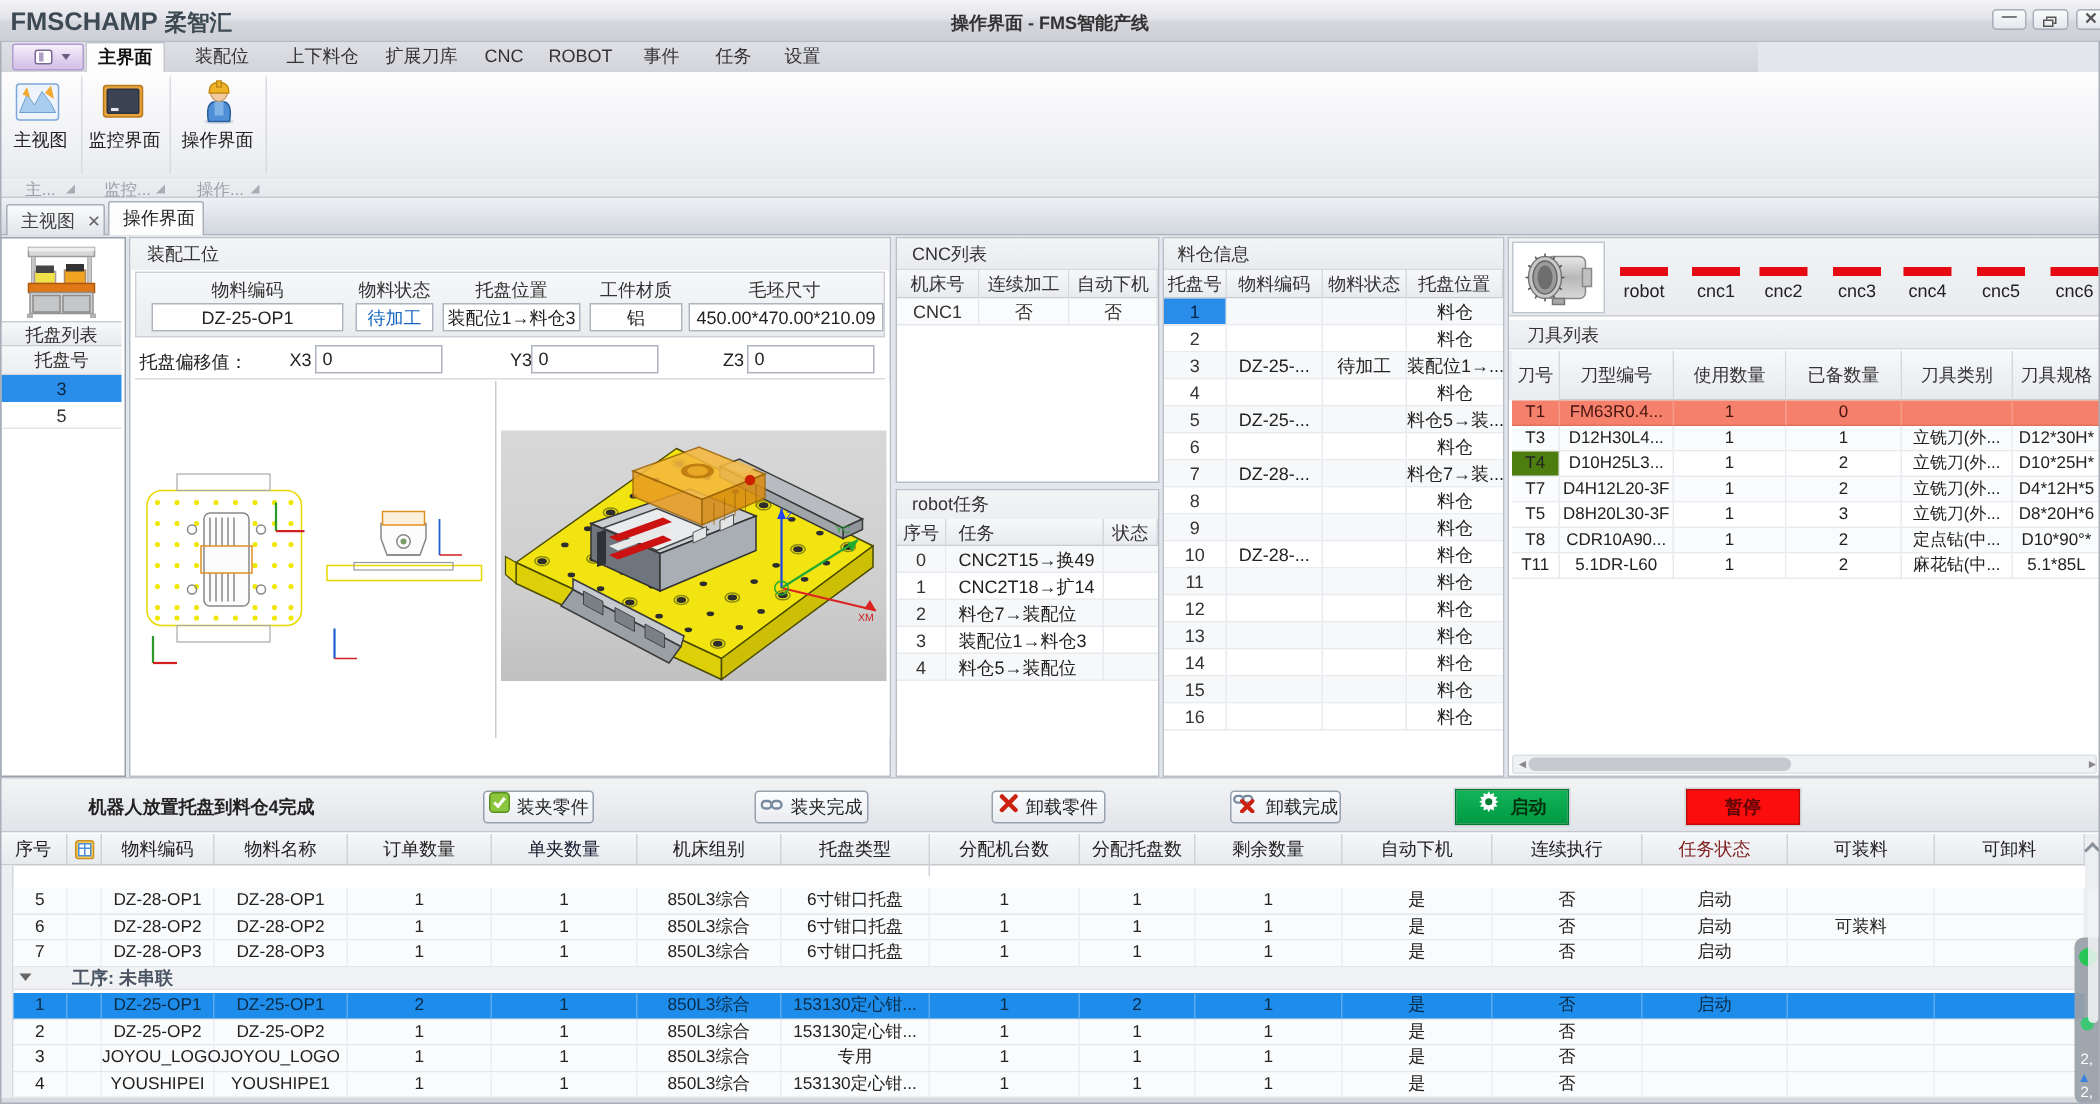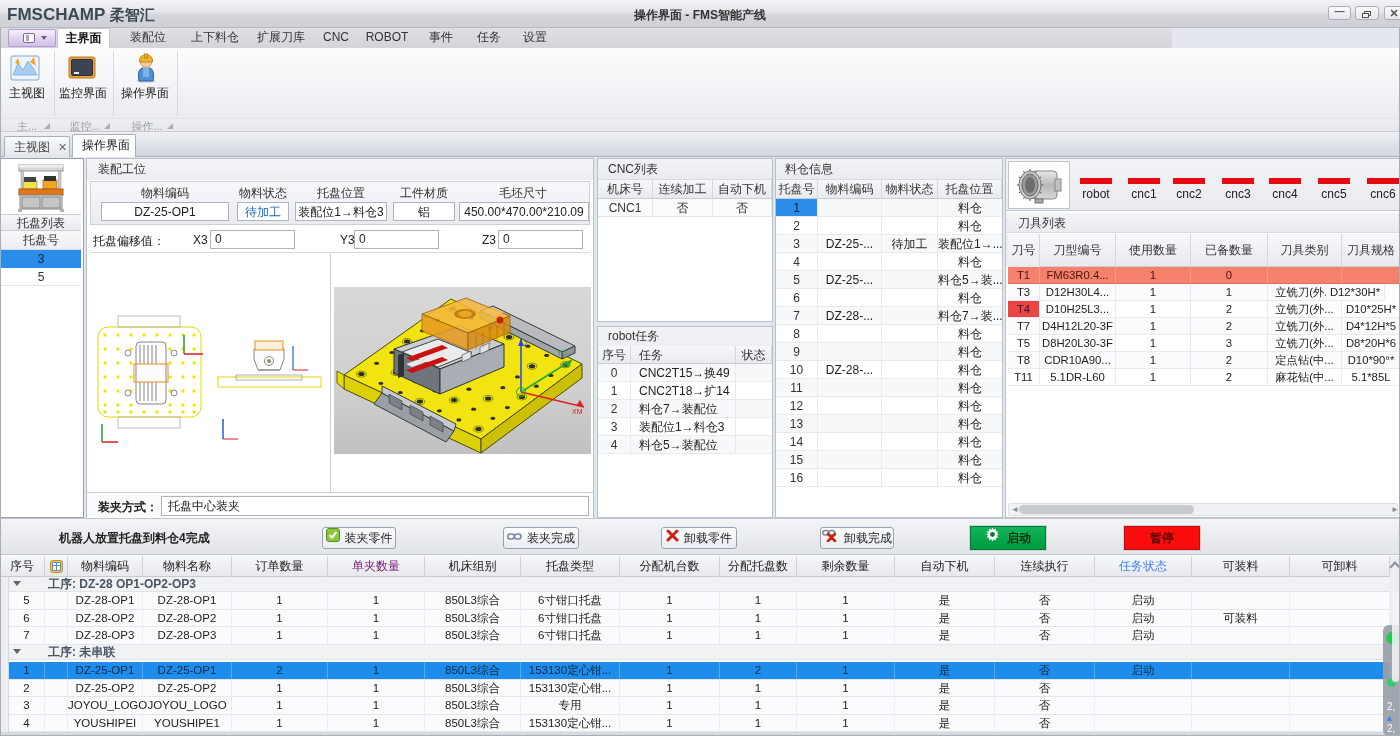--- a/index.html
+++ b/index.html
@@ -326,24 +326,20 @@
 <path d="M252 153 l-8 -1 l4 -6 z" fill="#dd2222" stroke="none"></path>
 <path d="M240 106 l-7 2 l3 6 z" fill="#22aa33" stroke="none"></path>
 </g>
 <circle cx="189" cy="138" r="4.5" fill="none" stroke="#22aa33"></circle>
 <text x="240" y="160" font-size="7" fill="#cc2222" font-family="Liberation Sans">XM</text>
 <text x="225" y="101" font-size="7" fill="#22aa33" font-family="Liberation Sans">YC</text>
 <text x="192" y="92" font-size="7" fill="#2244ee" font-family="Liberation Sans">Z</text>
 </g>
 </svg>
 </div>
-<div class="abs" style="left:0;top:333px;width:506px;height:27px;border-top:1px solid #c9cdd3;background:#fbfbfc;">
-<div class="abs" style="left:11px;top:6px;color:#222;font-weight:bold;">装夹方式：</div>
-<div class="abs" style="left:74px;top:3px;width:428px;height:20px;background:#fff;border:1px solid #aeb4bd;line-height:18px;padding-left:6px;color:#222;">托盘中心装夹</div>
-</div>
 </div>
 <div class="abs" style="left:597px;top:1px;width:176px;height:164px;background:#fff;border:1px solid #b9bfc7;">
 <div class="abs ptitle" style="left:0;top:0;width:174px;height:21px;line-height:21px;padding-left:10px;">CNC列表</div>
 <div class="abs ct hdrgrad" style="left:0px;top:21px;width:55px;height:19px;line-height:19px;border-right:1px solid #d5d8dd;border-bottom:1px solid #c9cdd3;color:#333;text-align:center;">机床号</div>
 <div class="abs ct hdrgrad" style="left:55px;top:21px;width:60px;height:19px;line-height:19px;border-right:1px solid #d5d8dd;border-bottom:1px solid #c9cdd3;color:#333;">连续加工</div>
 <div class="abs ct hdrgrad" style="left:115px;top:21px;width:59px;height:19px;line-height:19px;border-right:1px solid #d5d8dd;border-bottom:1px solid #c9cdd3;color:#333;">自动下机</div>
 <div class="abs ct" style="left:0px;top:40px;width:55px;height:18px;line-height:18px;border-right:1px solid #e4e6ea;border-bottom:1px solid #e4e6ea;color:#333;background:#fafbfc;">CNC1</div>
 <div class="abs ct" style="left:55px;top:40px;width:60px;height:18px;line-height:18px;border-right:1px solid #e4e6ea;border-bottom:1px solid #e4e6ea;color:#333;background:#fafbfc;">否</div>
 <div class="abs ct" style="left:115px;top:40px;width:59px;height:18px;line-height:18px;border-right:1px solid #e4e6ea;border-bottom:1px solid #e4e6ea;color:#333;background:#fafbfc;">否</div>
 </div>
@@ -499,22 +495,22 @@
 <div class="abs ct" style="left:34px;top:108px;width:76px;height:17px;line-height:17px;background:#f5816c;color:#471410;border-bottom:1px solid #e0705c;border-right:1px solid #f79a88;white-space:nowrap;overflow:hidden;font-size:11.3px;">FM63R0.4...</div>
 <div class="abs ct" style="left:110px;top:108px;width:75px;height:17px;line-height:17px;background:#f5816c;color:#471410;border-bottom:1px solid #e0705c;border-right:1px solid #f79a88;white-space:nowrap;overflow:hidden;font-size:11.3px;">1</div>
 <div class="abs ct" style="left:185px;top:108px;width:77px;height:17px;line-height:17px;background:#f5816c;color:#471410;border-bottom:1px solid #e0705c;border-right:1px solid #f79a88;white-space:nowrap;overflow:hidden;font-size:11.3px;">0</div>
 <div class="abs ct" style="left:262px;top:108px;width:74px;height:17px;line-height:17px;background:#f5816c;color:#471410;border-bottom:1px solid #e0705c;border-right:1px solid #f79a88;white-space:nowrap;overflow:hidden;font-size:11.3px;"></div>
 <div class="abs ct" style="left:336px;top:108px;width:59px;height:17px;line-height:17px;background:#f5816c;color:#471410;border-bottom:1px solid #e0705c;border-right:1px solid #f79a88;white-space:nowrap;overflow:hidden;font-size:11.3px;"></div>
 <div class="abs ct" style="left:2px;top:125px;width:32px;height:17px;line-height:17px;background:#fafbfc;color:#222;border-bottom:1px solid #e8eaed;border-right:1px solid #e8eaed;white-space:nowrap;overflow:hidden;font-size:11.3px;">T3</div>
 <div class="abs ct" style="left:34px;top:125px;width:76px;height:17px;line-height:17px;background:#fafbfc;color:#222;border-bottom:1px solid #e8eaed;border-right:1px solid #e8eaed;white-space:nowrap;overflow:hidden;font-size:11.3px;">D12H30L4...</div>
 <div class="abs ct" style="left:110px;top:125px;width:75px;height:17px;line-height:17px;background:#fafbfc;color:#222;border-bottom:1px solid #e8eaed;border-right:1px solid #e8eaed;white-space:nowrap;overflow:hidden;font-size:11.3px;">1</div>
 <div class="abs ct" style="left:185px;top:125px;width:77px;height:17px;line-height:17px;background:#fafbfc;color:#222;border-bottom:1px solid #e8eaed;border-right:1px solid #e8eaed;white-space:nowrap;overflow:hidden;font-size:11.3px;">1</div>
 <div class="abs ct" style="left:262px;top:125px;width:74px;height:17px;line-height:17px;background:#fafbfc;color:#222;border-bottom:1px solid #e8eaed;border-right:1px solid #e8eaed;white-space:nowrap;overflow:hidden;font-size:11.3px;">立铣刀(外...</div>
-<div class="abs ct" style="left:320px;top:125px;width:59px;height:17px;line-height:17px;background:#fafbfc;color:#222;border-bottom:1px solid #e8eaed;border-right:1px solid #e8eaed;white-space:nowrap;overflow:hidden;font-size:11.3px;">D12*30H*</div>
-<div class="abs ct" style="left:2px;top:142px;width:32px;height:17px;line-height:17px;background:#ef4444;color:#222;border-bottom:1px solid #e8eaed;border-right:1px solid #e8eaed;white-space:nowrap;overflow:hidden;font-size:11.3px;">T4</div>
+<div class="abs ct" style="left:336px;top:125px;width:59px;height:17px;line-height:17px;background:#fafbfc;color:#222;border-bottom:1px solid #e8eaed;border-right:1px solid #e8eaed;white-space:nowrap;overflow:hidden;font-size:11.3px;">D12*30H*</div>
+<div class="abs ct" style="left:2px;top:142px;width:32px;height:17px;line-height:17px;background:#4d7c0f;color:#222;border-bottom:1px solid #e8eaed;border-right:1px solid #e8eaed;white-space:nowrap;overflow:hidden;font-size:11.3px;">T4</div>
 <div class="abs ct" style="left:34px;top:142px;width:76px;height:17px;line-height:17px;background:#ffffff;color:#222;border-bottom:1px solid #e8eaed;border-right:1px solid #e8eaed;white-space:nowrap;overflow:hidden;font-size:11.3px;">D10H25L3...</div>
 <div class="abs ct" style="left:110px;top:142px;width:75px;height:17px;line-height:17px;background:#ffffff;color:#222;border-bottom:1px solid #e8eaed;border-right:1px solid #e8eaed;white-space:nowrap;overflow:hidden;font-size:11.3px;">1</div>
 <div class="abs ct" style="left:185px;top:142px;width:77px;height:17px;line-height:17px;background:#ffffff;color:#222;border-bottom:1px solid #e8eaed;border-right:1px solid #e8eaed;white-space:nowrap;overflow:hidden;font-size:11.3px;">2</div>
 <div class="abs ct" style="left:262px;top:142px;width:74px;height:17px;line-height:17px;background:#ffffff;color:#222;border-bottom:1px solid #e8eaed;border-right:1px solid #e8eaed;white-space:nowrap;overflow:hidden;font-size:11.3px;">立铣刀(外...</div>
 <div class="abs ct" style="left:336px;top:142px;width:59px;height:17px;line-height:17px;background:#ffffff;color:#222;border-bottom:1px solid #e8eaed;border-right:1px solid #e8eaed;white-space:nowrap;overflow:hidden;font-size:11.3px;">D10*25H*</div>
 <div class="abs ct" style="left:2px;top:159px;width:32px;height:17px;line-height:17px;background:#fafbfc;color:#222;border-bottom:1px solid #e8eaed;border-right:1px solid #e8eaed;white-space:nowrap;overflow:hidden;font-size:11.3px;">T7</div>
 <div class="abs ct" style="left:34px;top:159px;width:76px;height:17px;line-height:17px;background:#fafbfc;color:#222;border-bottom:1px solid #e8eaed;border-right:1px solid #e8eaed;white-space:nowrap;overflow:hidden;font-size:11.3px;">D4H12L20-3F</div>
 <div class="abs ct" style="left:110px;top:159px;width:75px;height:17px;line-height:17px;background:#fafbfc;color:#222;border-bottom:1px solid #e8eaed;border-right:1px solid #e8eaed;white-space:nowrap;overflow:hidden;font-size:11.3px;">1</div>
 <div class="abs ct" style="left:185px;top:159px;width:77px;height:17px;line-height:17px;background:#fafbfc;color:#222;border-bottom:1px solid #e8eaed;border-right:1px solid #e8eaed;white-space:nowrap;overflow:hidden;font-size:11.3px;">2</div>
 <div class="abs ct" style="left:262px;top:159px;width:74px;height:17px;line-height:17px;background:#fafbfc;color:#222;border-bottom:1px solid #e8eaed;border-right:1px solid #e8eaed;white-space:nowrap;overflow:hidden;font-size:11.3px;">立铣刀(外...</div>
@@ -571,38 +567,37 @@
 <div class="abs" style="left:1124px;top:7px;width:76px;height:24px;background:#fb0d0d;border:1px solid #c00a0a;outline:1px solid #cfd3d9;line-height:22px;text-align:center;color:#5e0606;font-weight:bold;">暂停</div>
 </div>
 <div class="abs" style="left:0;top:555px;width:1400px;height:181px;background:#fff;">
 <div class="abs" style="left:0;top:1px;width:1390px;height:21px;background:linear-gradient(#f6f7f9,#e7e9ed);border-bottom:1px solid #c6cacf;"></div>
 <div class="abs" style="left:0;top:22px;width:9px;height:155px;background:#eceef1;border-right:1px solid #d5d8dd;"></div>
 <div class="abs ct" style="left:0px;top:1px;width:45px;height:21px;line-height:21px;border-right:1px solid #d0d4d9;color:#222;">序号</div>
 <div class="abs ct" style="left:45px;top:1px;width:23px;height:21px;line-height:21px;border-right:1px solid #d0d4d9;color:#222;"></div>
 <div class="abs ct" style="left:68px;top:1px;width:75px;height:21px;line-height:21px;border-right:1px solid #d0d4d9;color:#222;">物料编码</div>
 <div class="abs ct" style="left:143px;top:1px;width:89px;height:21px;line-height:21px;border-right:1px solid #d0d4d9;color:#222;">物料名称</div>
 <div class="abs ct" style="left:232px;top:1px;width:96px;height:21px;line-height:21px;border-right:1px solid #d0d4d9;color:#222;">订单数量</div>
-<div class="abs ct" style="left:328px;top:1px;width:97px;height:21px;line-height:21px;border-right:1px solid #d0d4d9;color:#701a75;">单夹数量</div>
+<div class="abs ct" style="left:328px;top:1px;width:97px;height:21px;line-height:21px;border-right:1px solid #d0d4d9;color:#0f172a;">单夹数量</div>
 <div class="abs ct" style="left:425px;top:1px;width:96px;height:21px;line-height:21px;border-right:1px solid #d0d4d9;color:#222;">机床组别</div>
 <div class="abs ct" style="left:521px;top:1px;width:99px;height:28px;line-height:21px;border-right:1px solid #d0d4d9;color:#222;">托盘类型</div>
 <div class="abs ct" style="left:620px;top:1px;width:100px;height:21px;line-height:21px;border-right:1px solid #d0d4d9;color:#222;">分配机台数</div>
 <div class="abs ct" style="left:720px;top:1px;width:77px;height:21px;line-height:21px;border-right:1px solid #d0d4d9;color:#222;">分配托盘数</div>
 <div class="abs ct" style="left:797px;top:1px;width:98px;height:21px;line-height:21px;border-right:1px solid #d0d4d9;color:#222;">剩余数量</div>
 <div class="abs ct" style="left:895px;top:1px;width:100px;height:21px;line-height:21px;border-right:1px solid #d0d4d9;color:#222;">自动下机</div>
 <div class="abs ct" style="left:995px;top:1px;width:100px;height:21px;line-height:21px;border-right:1px solid #d0d4d9;color:#222;">连续执行</div>
-<div class="abs ct" style="left:1095px;top:1px;width:97px;height:21px;line-height:21px;border-right:1px solid #d0d4d9;color:#3b82f6;">任务状态</div>
+<div class="abs ct" style="left:1095px;top:1px;width:97px;height:21px;line-height:21px;border-right:1px solid #d0d4d9;color:#7f1d1d;">任务状态</div>
 <div class="abs ct" style="left:1192px;top:1px;width:98px;height:21px;line-height:21px;border-right:1px solid #d0d4d9;color:#222;">可装料</div>
 <div class="abs ct" style="left:1290px;top:1px;width:100px;height:21px;line-height:21px;border-right:1px solid #d0d4d9;color:#222;">可卸料</div>
 <svg class="abs" style="left:50px;top:5px;" width="13" height="13" viewBox="0 0 13 13">
       <rect x="0.5" y="0.5" width="12" height="12" rx="2" fill="#f8c855" stroke="#c89020"></rect>
       <rect x="2.5" y="2.5" width="8" height="8" fill="#fff" stroke="#4a90d9"></rect>
       <line x1="2.5" y1="5.5" x2="10.5" y2="5.5" stroke="#4a90d9"></line>
       <line x1="6.5" y1="2.5" x2="6.5" y2="10.5" stroke="#4a90d9"></line>
     </svg>
-<div class="abs" style="left:9px;top:22px;width:1381px;height:15px;background:#f1f2f4;border-bottom:1px solid #e0e2e6;color:#4a5564;font-weight:bold;line-height:15px;"><span class="abs" style="left:4px;top:4px;width:0;height:0;border-left:4px solid transparent;border-right:4px solid transparent;border-top:5px solid #666;"></span><span style="margin-left:39px;">工序: DZ-28  OP1-OP2-OP3</span></div>
 <div class="abs" style="left:9px;top:89.5px;width:1381px;height:15px;background:#f1f2f4;border-bottom:1px solid #e0e2e6;color:#4a5564;font-weight:bold;line-height:15px;"><span class="abs" style="left:4px;top:4px;width:0;height:0;border-left:4px solid transparent;border-right:4px solid transparent;border-top:5px solid #666;"></span><span style="margin-left:39px;">工序: 未串联</span></div>
 <div class="abs" style="left:9px;top:37.0px;width:1381px;height:17.5px;border-bottom:1px solid #e4e6ea;font-size:11.5px;background:#fafbfc;">
 <div class="abs ct" style="left:0px;top:0;width:36px;height:17px;line-height:17px;color:#222;border-right:1px solid #eceef1;white-space:nowrap;">5</div>
 <div class="abs ct" style="left:36px;top:0;width:23px;height:17px;line-height:17px;color:#222;border-right:1px solid #eceef1;white-space:nowrap;"></div>
 <div class="abs ct" style="left:59px;top:0;width:75px;height:17px;line-height:17px;color:#222;border-right:1px solid #eceef1;white-space:nowrap;">DZ-28-OP1</div>
 <div class="abs ct" style="left:134px;top:0;width:89px;height:17px;line-height:17px;color:#222;border-right:1px solid #eceef1;white-space:nowrap;">DZ-28-OP1</div>
 <div class="abs ct" style="left:223px;top:0;width:96px;height:17px;line-height:17px;color:#222;border-right:1px solid #eceef1;white-space:nowrap;">1</div>
 <div class="abs ct" style="left:319px;top:0;width:97px;height:17px;line-height:17px;color:#222;border-right:1px solid #eceef1;white-space:nowrap;">1</div>
 <div class="abs ct" style="left:416px;top:0;width:96px;height:17px;line-height:17px;color:#222;border-right:1px solid #eceef1;white-space:nowrap;">850L3综合</div>
 <div class="abs ct" style="left:512px;top:0;width:99px;height:17px;line-height:17px;color:#222;border-right:1px solid #eceef1;white-space:nowrap;">6寸钳口托盘</div>

